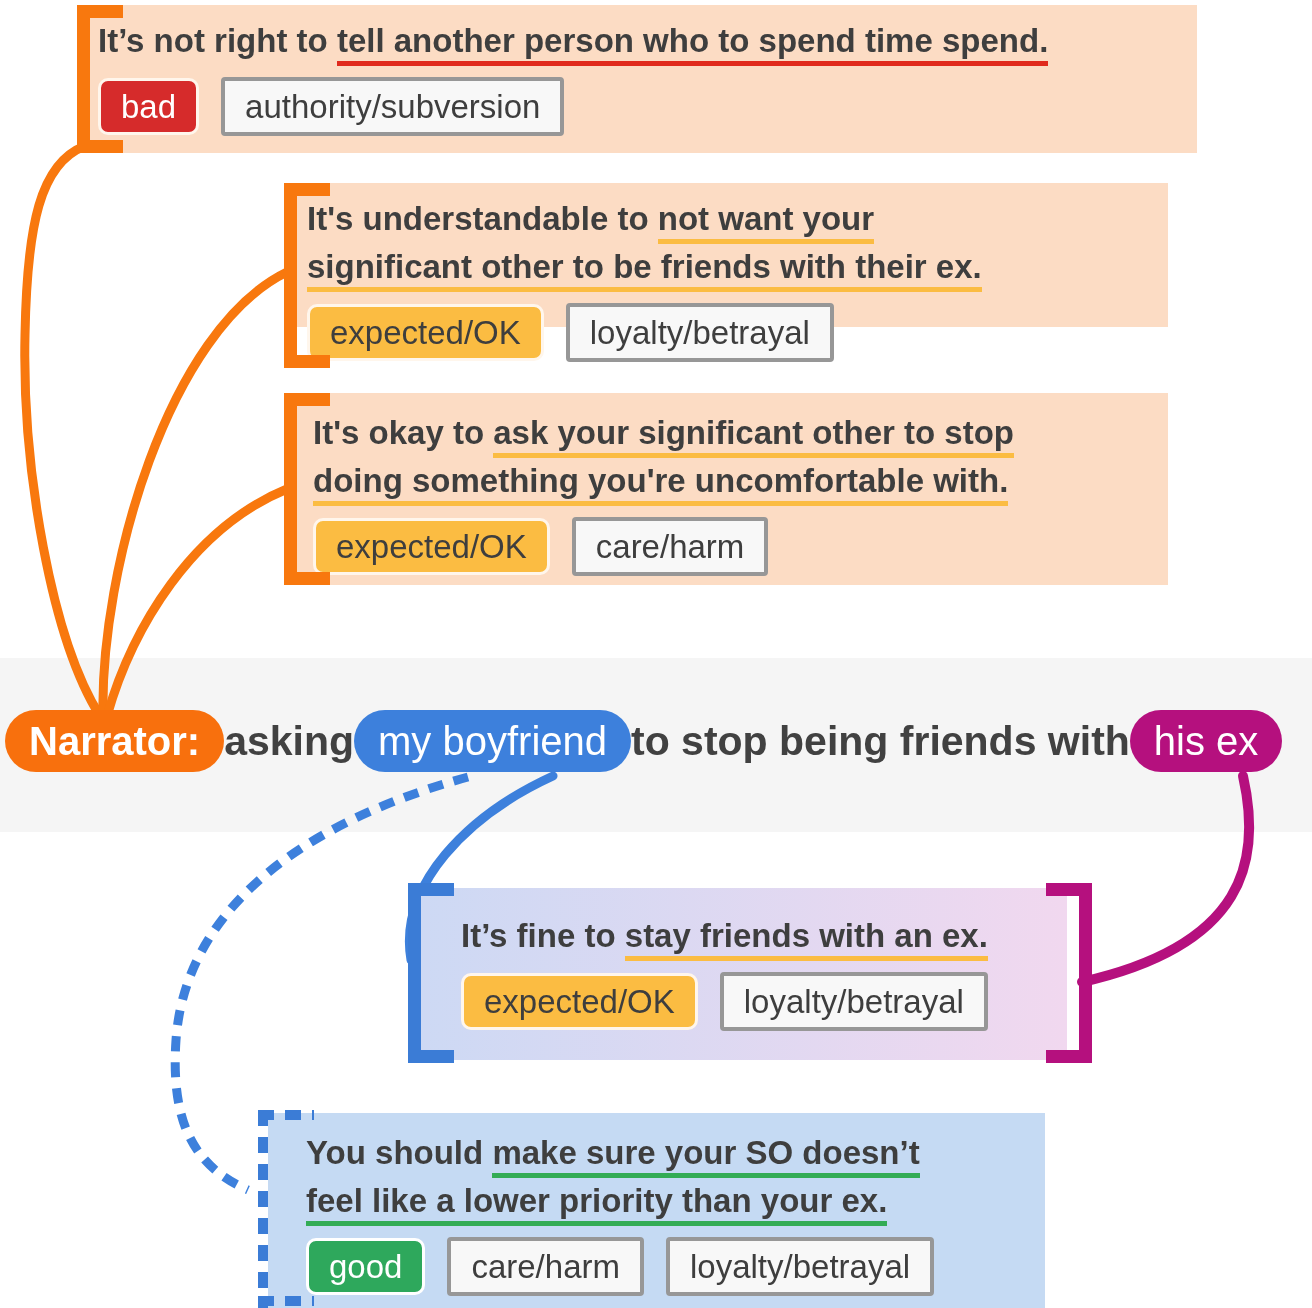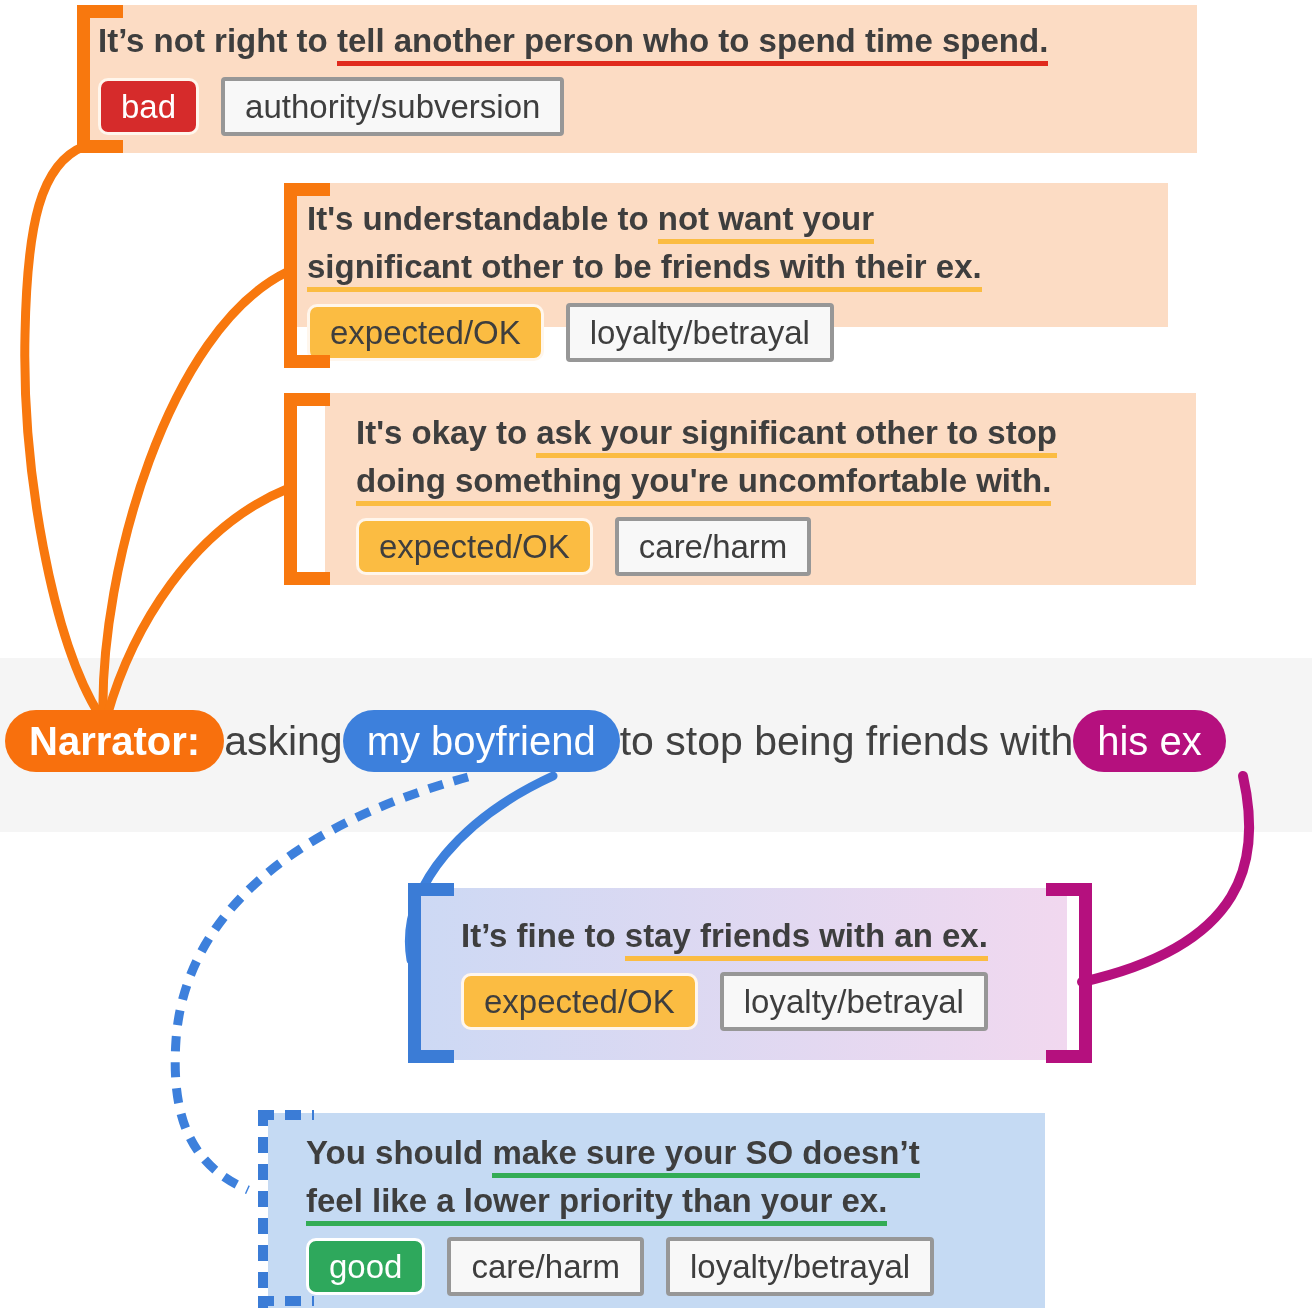--- a/index.html
+++ b/index.html
@@ -35,21 +35,21 @@
   .br-orange{border-color:#f8780e;}
   .br-blue{border-color:#3b7cd6;}
   .br-magenta{border-color:#b5107e;}
   .dash-v{position:absolute;z-index:3;width:10px;
     background:repeating-linear-gradient(to bottom,#3b7cd6 0 16px,transparent 16px 27px);}
   .dash-h{position:absolute;z-index:3;height:10px;
     background:repeating-linear-gradient(to right,#3b7cd6 0 16px,transparent 16px 27px);}
 
   
   .sentence{position:absolute;left:5px;top:708px;height:66px;display:flex;align-items:center;z-index:2;white-space:nowrap;}
-  .s-text{font-size:41px;color:#414141;}
+  .s-text{font-size:41px;color:#414141;font-weight:bold;}
   .pill{display:inline-flex;align-items:center;border-radius:34px;padding:8px 24px;
         font-size:40px;color:#ffffff;line-height:46px;}
   .pill-speaker{background:#f8700d;font-weight:bold;}
   .pill-blue{background:#3d80dc;}
   .pill-magenta{background:#b5107e;}
 </style>
 </head>
 <body>
 
 <div class="canvas">
@@ -77,21 +77,21 @@
   <div class="rot-box box-peach" style="left:297px;top:183px;width:871px;height:144px;padding:12px 0 0 10px;">
     <div class="rot-line"><span>It's understandable to </span><span class="ul-amber">not want your</span></div>
     <div class="rot-line"><span class="ul-amber">significant other to be friends with their ex.</span></div>
     <div class="badge-row">
       <span class="badge badge-ok">expected/OK</span>
       <span class="badge badge-mft">loyalty/betrayal</span>
     </div>
   </div>
   <div class="bracket bracket-left br-orange" style="left:284px;top:183px;height:185px;"></div>
 
-  <div class="rot-box box-peach" style="left:297px;top:393px;width:871px;height:192px;padding:16px 0 0 31px;margin-left:28px;">
+  <div class="rot-box box-peach" style="left:297px;top:393px;width:871px;height:192px;padding:16px 0 0 16px;">
     <div class="rot-line"><span>It's okay to </span><span class="ul-amber">ask your significant other to stop</span></div>
     <div class="rot-line"><span class="ul-amber">doing something you're uncomfortable with.</span></div>
     <div class="badge-row">
       <span class="badge badge-ok">expected/OK</span>
       <span class="badge badge-mft">care/harm</span>
     </div>
   </div>
   <div class="bracket bracket-left br-orange" style="left:284px;top:393px;height:192px;"></div>
 
   <div class="sentence">

